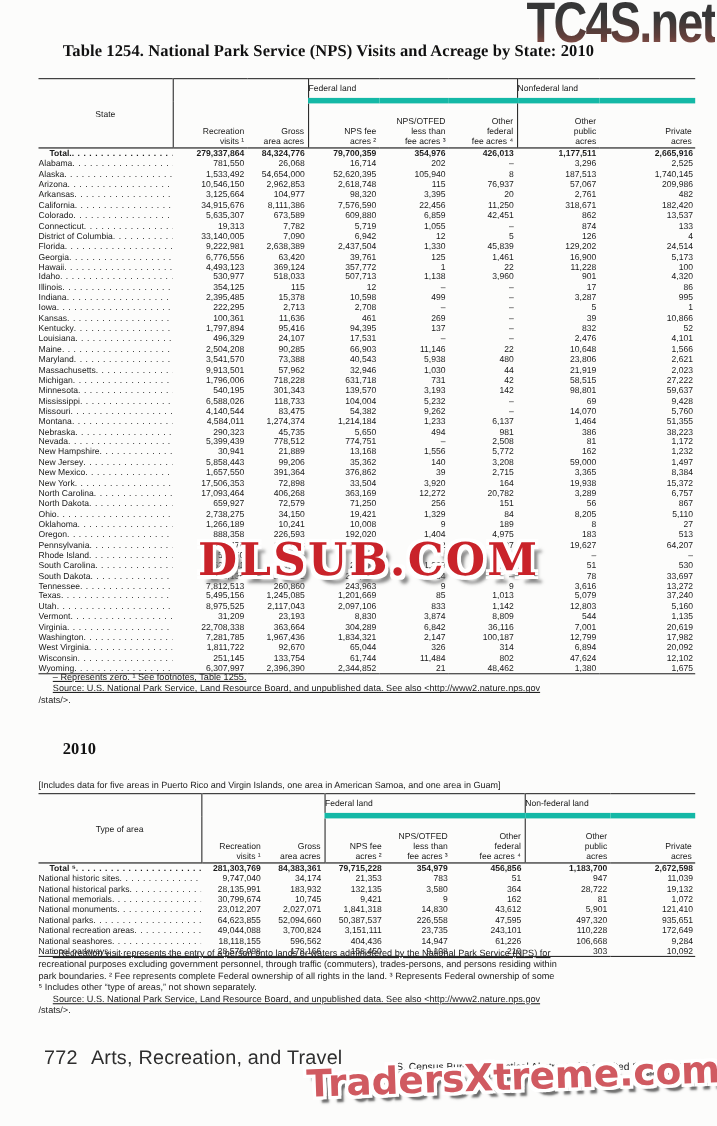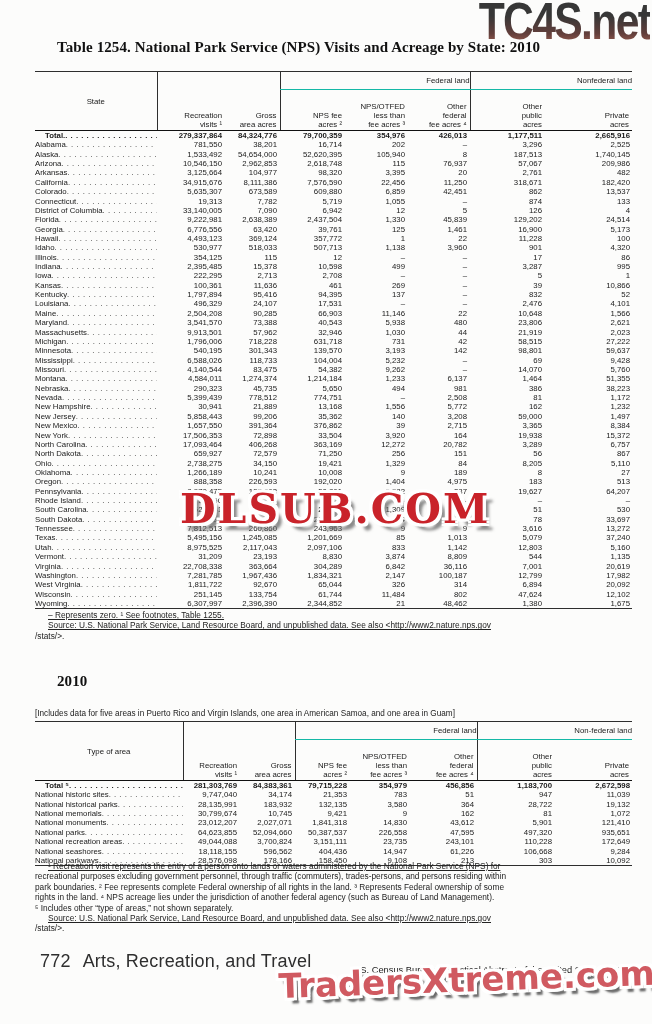--- a/index.html
+++ b/index.html
@@ -20,21 +20,21 @@
   }
 
   
   table.stat{
     border-collapse:collapse;table-layout:fixed;width:597px;
     border-top:1.5px solid #2e2e2e;border-bottom:1.5px solid #2e2e2e;
     font-size:7.8px;color:#1a1a1a;
   }
   table.stat th{font-weight:400;padding:0;}
   table.stat td{padding:0;}
-  .grp{height:17px;text-align:right;vertical-align:middle;border-bottom:1px solid #14b8a6;margin-top:41px;}
+  .grp{height:17px;text-align:left;vertical-align:middle;border-bottom:5px solid #14b8a6;margin-top:41px;}
   .sp{height:17px;}
   th.stubhead{text-align:center;vertical-align:middle;border-bottom:1.8px solid #111;}
   tr.leaf th{
     height:39px;vertical-align:bottom;text-align:right;
     padding-right:3px;padding-bottom:1px;
     white-space:pre-line;line-height:9px;
     border-bottom:1.8px solid #111;
   }
   .vl{border-left:1px solid #2e2e2e;}
   tbody td{height:9.36px;line-height:9.36px;vertical-align:middle;}
@@ -154,21 +154,21 @@
         <td class="num">426,013</td>
         <td class="num">1,177,511</td>
         <td class="num">2,665,916</td>
       </tr>
       <tr>
         <td class="stub">
           <span class="nm">Alabama</span>
           <span class="dots"> . . . . . . . . . . . . . . . . . . . . . . . . . . . . . . . . . . . . . . . . . . . . . . . . . . . . . . . . . . . .</span>
         </td>
         <td class="num">781,550</td>
-        <td class="num">38,201</td>
+        <td class="num">26,068</td>
         <td class="num">16,714</td>
         <td class="num">202</td>
         <td class="num">–</td>
         <td class="num">3,296</td>
         <td class="num">2,525</td>
       </tr>
       <tr>
         <td class="stub">
           <span class="nm">Alaska</span>
           <span class="dots"> . . . . . . . . . . . . . . . . . . . . . . . . . . . . . . . . . . . . . . . . . . . . . . . . . . . . . . . . . . . .</span>
@@ -978,21 +978,20 @@
         <td class="num">303</td>
         <td class="num">10,092</td>
       </tr>
     </tbody>
 </table>
 
 <div class="abs fnblock" style="left:35px;top:861px;">
     <div class="fn-line indent">¹ Recreation visit represents the entry of a person onto lands or waters administered by the National Park Service (NPS) for</div>
     <div class="fn-line">recreational purposes excluding government personnel, through traffic (commuters), trades-persons, and persons residing within</div>
     <div class="fn-line">park boundaries. ² Fee represents complete Federal ownership of all rights in the land. ³ Represents Federal ownership of some</div>
-    <div class="fn-line">rights in the land. ⁴ NPS acreage lies under the jurisdiction of another federal agency (such as Bureau of Land Management).</div>
     <div class="fn-line">⁵ Includes other “type of areas,” not shown separately.</div>
     <div class="fn-line indent">Source: U.S. National Park Service, Land Resource Board, and unpublished data. See also &lt;http://www2.nature.nps.gov</div>
     <div class="fn-line">/stats/&gt;.</div>
   </div>
 
 <div class="abs footer-left" style="left:40px;top:951px;">
   <span class="pgnum">772</span><span>Arts, Recreation, and Travel</span>
 </div>
 <div class="abs footer-right" style="right:25px;top:965px;">U.S. Census Bureau, Statistical Abstract of the United States: 2012</div>
 

